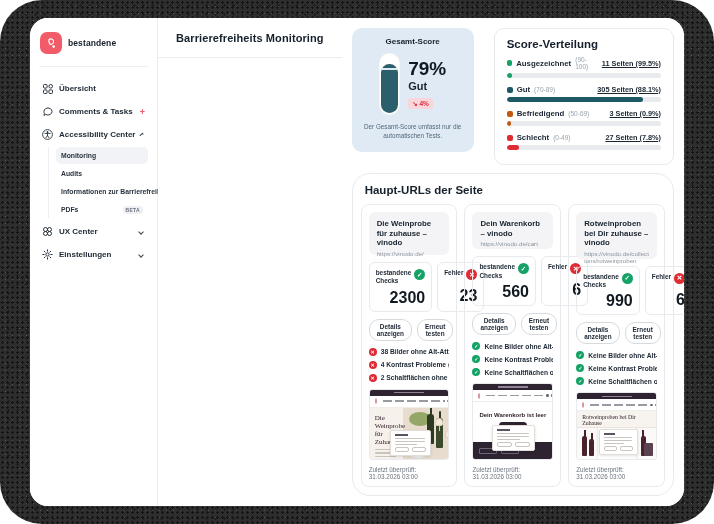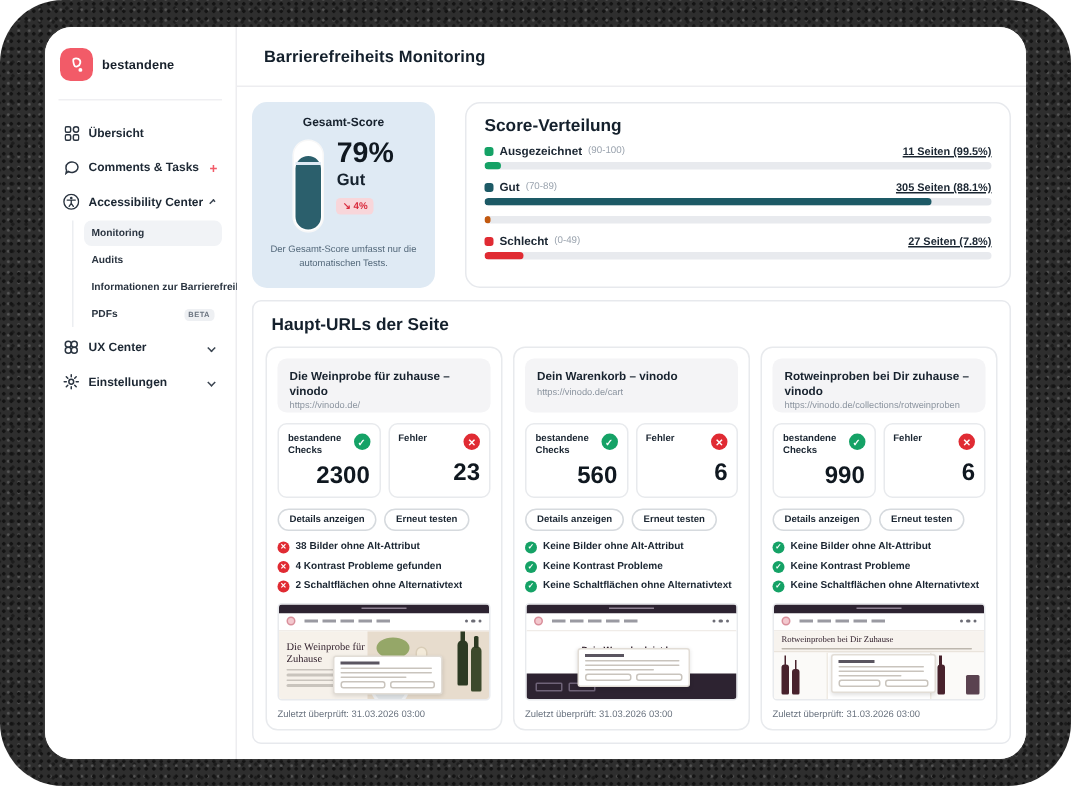--- a/index.html
+++ b/index.html
@@ -38,30 +38,30 @@
   .chev { width:4px; height:4px; border-right:1.2px solid #3a4450; border-bottom:1.2px solid #3a4450; margin-right:2px; }
   .chev.down { transform:rotate(45deg); }
   .chev.up { transform:rotate(-135deg); }
   .subnav { margin:1px 0 2px 9px; padding-left:7px; border-left:1px solid #eceef1; display:flex; flex-direction:column; gap:1px; }
   .sub-item { display:flex; align-items:center; height:17px; padding:0 5px; border-radius:5px; cursor:pointer; }
   .sub-item .slbl { font-size:6.8px; font-weight:600; color:#2a3440; flex:1; white-space:nowrap; }
   .sub-item.active { background:#f1f3f6; }
   .beta { font-size:5px; font-weight:700; color:#6b7480; background:#eef0f3; border-radius:3px; padding:1px 3px; letter-spacing:0.3px; }
 
   
-  .main { flex:1; display:flex; flex-direction:column; background:#fff; min-width:0; }
+  .main { flex:1; display:flex; flex-direction:row; background:#fff; min-width:0; }
   .topbar { height:40px; min-height:40px; border-bottom:1px solid #ededf0; display:flex; align-items:center; padding:0 18px; }
   .page-title { font-size:11px; font-weight:700; color:#14202c; letter-spacing:0.1px; }
   .content { flex:1; padding:10px; display:flex; flex-direction:column; gap:8px; overflow:hidden; }
   .top-row { display:flex; gap:20px; }
 
   
   .score-card { width:122px; min-width:122px; height:124px; background:#dfeaf4; border-radius:10px; padding:9px 7px 7px; text-align:center; }
   .score-title { font-size:8px; font-weight:700; color:#17222e; }
-  .gauge-row { display:flex; align-items:flex-start; justify-content:center; gap:8px; margin-top:7px; }
+  .gauge-row { display:flex; align-items:center; justify-content:center; gap:8px; margin-top:7px; }
   .gauge { width:21px; height:62px; border-radius:11px; background:#fff; position:relative; overflow:hidden; box-shadow:inset 0 0 0 1px rgba(0,0,0,0.03); }
   .gauge-fill { position:absolute; left:2px; right:2px; bottom:2px; border-radius:9px; background:#2b5f6c; }
   .gauge-fill::after { content:""; position:absolute; top:4px; left:0; right:0; height:1.5px; background:#dfeaf4; }
   .score-col { text-align:left; }
   .score-value { font-size:19px; font-weight:800; color:#101820; line-height:1; }
   .score-grade { font-size:11px; font-weight:600; color:#16222e; margin-top:2px; }
   .trend-badge { display:inline-block; margin-top:3px; background:#f8d6da; color:#d92a3c; font-size:6.5px; font-weight:700; border-radius:3px; padding:1.5px 4px; }
   .score-note { margin-top:8px; font-size:6.3px; line-height:1.35; color:#53687a; }
 
   
@@ -70,21 +70,21 @@
   .dist-row { margin-bottom:7px; }
   .dist-head { display:flex; align-items:center; gap:4px; margin-bottom:3px; }
   .dot { width:6px; height:6px; border-radius:2px; }
   .dist-label { font-size:7.8px; font-weight:700; color:#1b2632; }
   .dist-range { font-size:6.5px; color:#9aa3ae; }
   .dist-link { margin-left:auto; font-size:7.3px; font-weight:700; color:#1b2632; text-decoration:underline; cursor:pointer; white-space:nowrap; }
   .track { height:5px; border-radius:3px; background:#e8eaee; overflow:hidden; }
   .fill { height:100%; border-radius:3px; min-width:4px; }
 
   
-  .urls-card { flex:1; border:1px solid #e7e9ed; border-radius:6px; padding:10px 8px 8px; display:flex; flex-direction:column; min-height:0; }
+  .urls-card { flex:1; border:1px solid #e7e9ed; border-radius:18px; padding:10px 8px 8px; display:flex; flex-direction:column; min-height:0; }
   .urls-title { font-size:11.5px; font-weight:700; color:#14202c; margin:0 0 8px 4px; }
   .cards-row { display:flex; gap:7px; flex:1; min-height:0; }
   .url-card { flex:1; border:1px solid #e8eaed; border-radius:8px; padding:7px 7px 6px; display:flex; flex-direction:column; min-width:0; }
   .uc-head { background:#f4f4f6; border-radius:6px; padding:7px 8px; min-height:36px; }
   .uc-title { font-size:7.8px; font-weight:700; color:#17222e; line-height:1.25; }
   .uc-url { font-size:6.2px; color:#8b949f; margin-top:2px; word-break:break-all; }
   .stats { display:flex; gap:5px; margin-top:7px; }
   .stat { flex:1; border:1px solid #e8eaed; border-radius:6px; padding:6px 6px 5px; }
   .stat-top { display:flex; align-items:flex-start; justify-content:space-between; gap:3px; min-height:15px; }
   .stat-label { font-size:6.4px; font-weight:700; color:#1b2632; line-height:1.3; max-width:38px; }
@@ -297,20 +297,26 @@
               <span class="dist-label">Gut</span>
               <span class="dist-range">(70-89)</span>
               <span class="dist-link">305 Seiten (88.1%)</span>
             </div>
             <div class="track">
                 <div class="fill" style="width: 88.1%; background: rgb(29, 90, 102);"></div>
               </div>
           </div>
 
           <div class="dist-row">
+            <div class="dist-head">
+              <span class="dot" style="background: rgb(194, 89, 15);"></span>
+              <span class="dist-label">Befriedigend</span>
+              <span class="dist-range">(50-69)</span>
+              <span class="dist-link">3 Seiten (0.9%)</span>
+            </div>
             <div class="track">
                 <div class="fill" style="width: 0.9%; background: rgb(194, 89, 15);"></div>
               </div>
           </div>
 
           <div class="dist-row">
             <div class="dist-head">
               <span class="dot" style="background: rgb(224, 43, 51);"></span>
               <span class="dist-label">Schlecht</span>
               <span class="dist-range">(0-49)</span>

